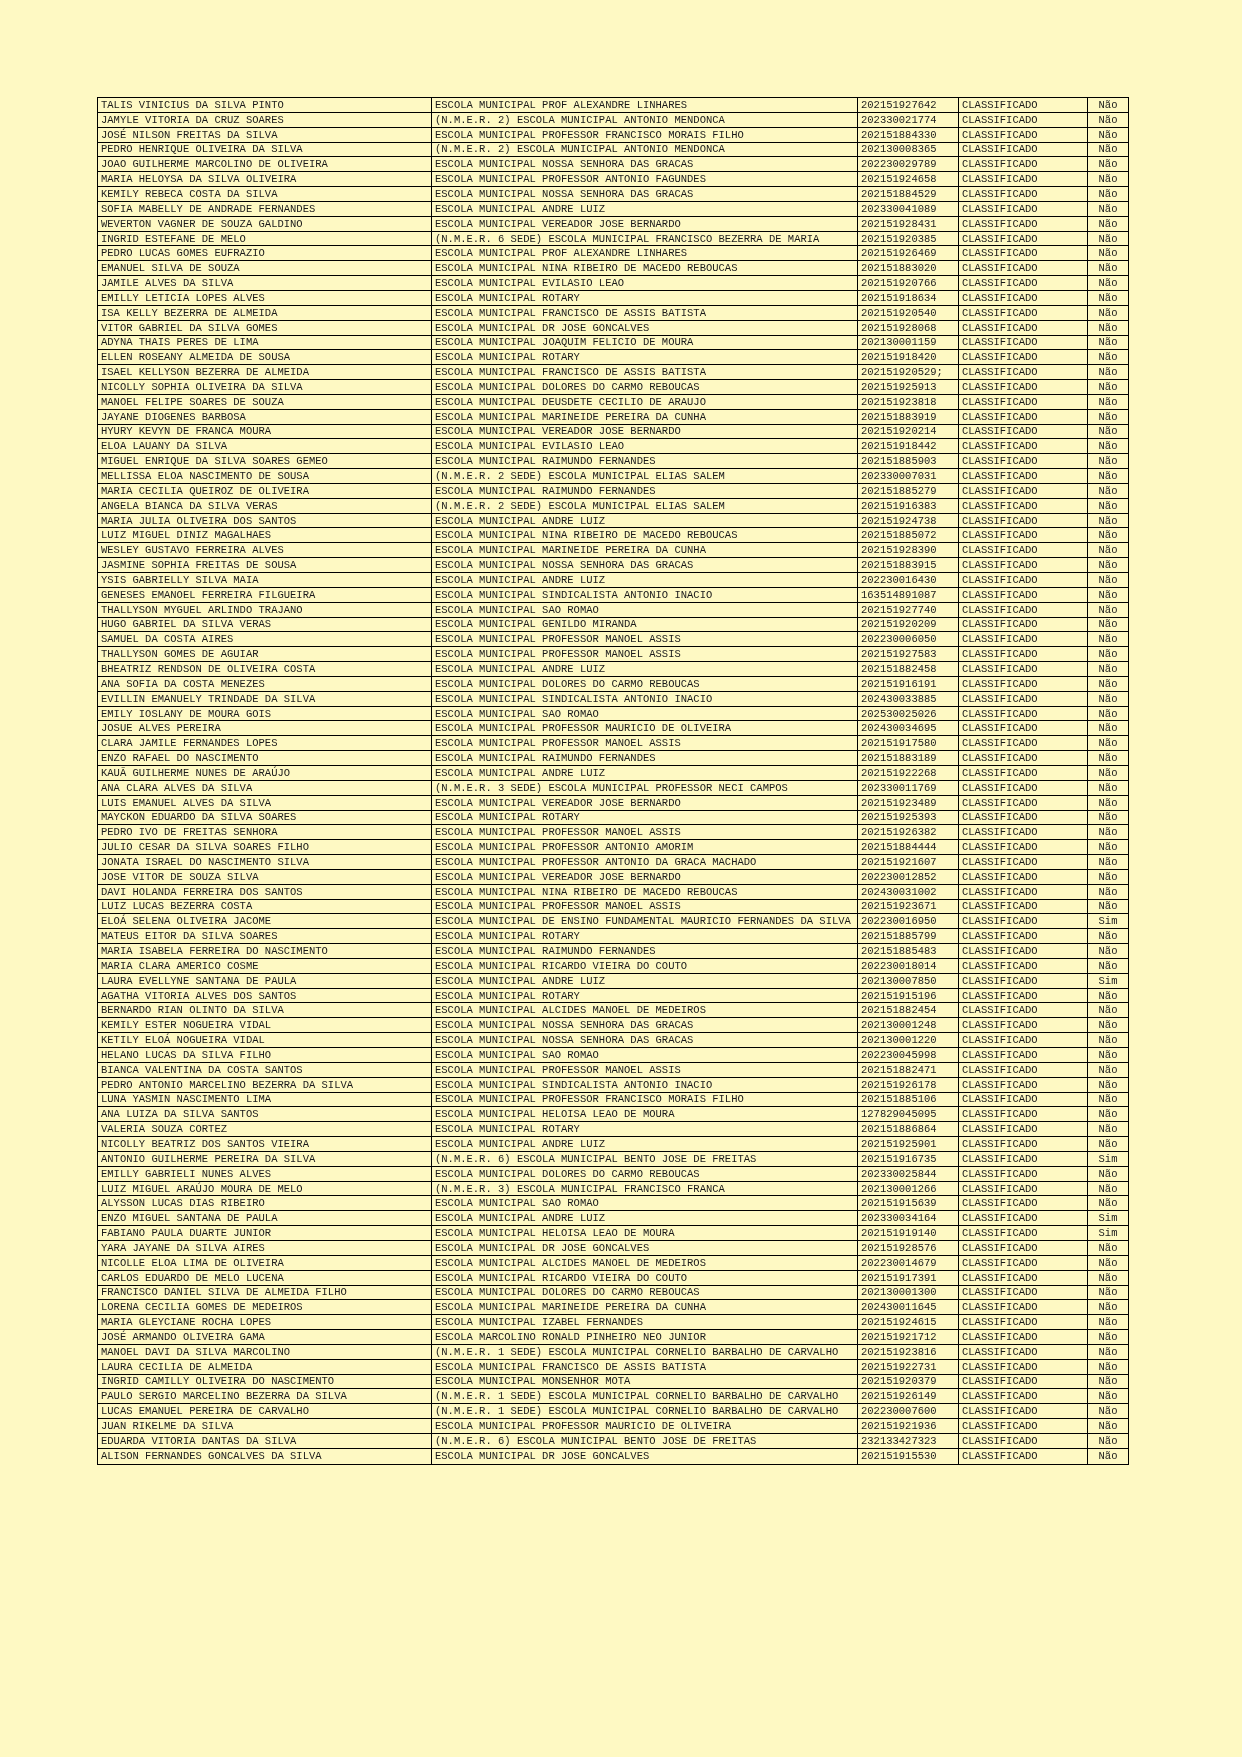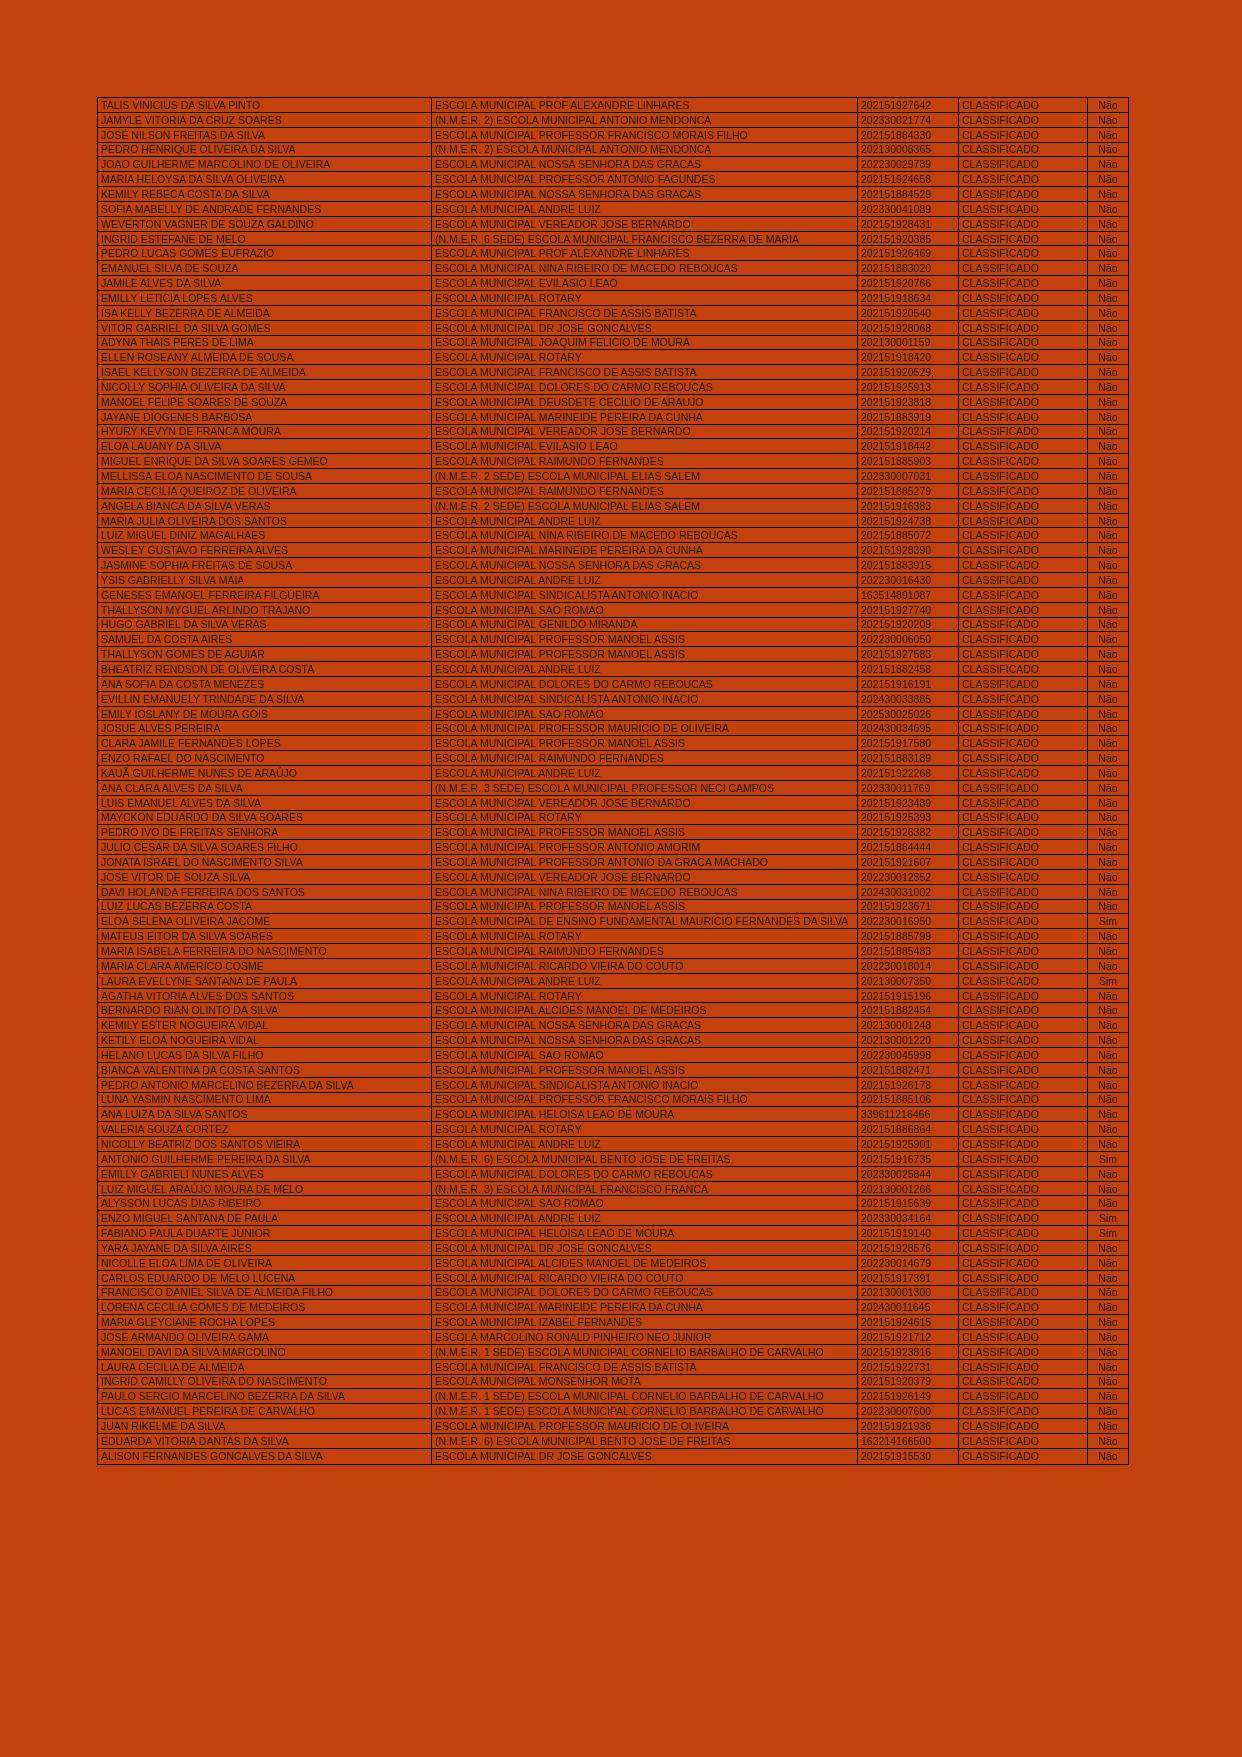--- a/index.html
+++ b/index.html
@@ -4,22 +4,22 @@
 <style>
   html, body {
     margin: 0;
     padding: 0;
     background: #ffffff;
   }
   .page {
     position: relative;
     width: 1242px;
     height: 1757px;
-    background: #c2410c;
-    font-family: Liberation Sans, sans-serif;
+    background: #fef9c3;
+    font-family: Liberation Mono, monospace;
     color: #000000;
   }
   .table-wrap {
     position: absolute;
     left: 97px;
     top: 97px;
     width: 1026px;
   }
   table.results {
     border-collapse: collapse;
@@ -522,21 +522,21 @@
           <tr>
             <td class="col-name">LUNA YASMIN NASCIMENTO LIMA</td>
             <td class="col-school">ESCOLA MUNICIPAL PROFESSOR FRANCISCO MORAIS FILHO</td>
             <td class="col-code">202151885106</td>
             <td class="col-status">CLASSIFICADO</td>
             <td class="col-transfer">Não</td>
           </tr>
           <tr>
             <td class="col-name">ANA LUIZA DA SILVA SANTOS</td>
             <td class="col-school">ESCOLA MUNICIPAL HELOISA LEAO DE MOURA</td>
-            <td class="col-code">339611216466</td>
+            <td class="col-code">127829045095</td>
             <td class="col-status">CLASSIFICADO</td>
             <td class="col-transfer">Não</td>
           </tr>
           <tr>
             <td class="col-name">VALERIA SOUZA CORTEZ</td>
             <td class="col-school">ESCOLA MUNICIPAL ROTARY</td>
             <td class="col-code">202151886864</td>
             <td class="col-status">CLASSIFICADO</td>
             <td class="col-transfer">Não</td>
           </tr>
@@ -676,21 +676,21 @@
           <tr>
             <td class="col-name">JUAN RIKELME DA SILVA</td>
             <td class="col-school">ESCOLA MUNICIPAL PROFESSOR MAURICIO DE OLIVEIRA</td>
             <td class="col-code">202151921936</td>
             <td class="col-status">CLASSIFICADO</td>
             <td class="col-transfer">Não</td>
           </tr>
           <tr>
             <td class="col-name">EDUARDA VITORIA DANTAS DA SILVA</td>
             <td class="col-school">(N.M.E.R. 6) ESCOLA MUNICIPAL BENTO JOSE DE FREITAS</td>
-            <td class="col-code">163214166500</td>
+            <td class="col-code">232133427323</td>
             <td class="col-status">CLASSIFICADO</td>
             <td class="col-transfer">Não</td>
           </tr>
           <tr>
             <td class="col-name">ALISON FERNANDES GONCALVES DA SILVA</td>
             <td class="col-school">ESCOLA MUNICIPAL DR JOSE GONCALVES</td>
             <td class="col-code">202151915530</td>
             <td class="col-status">CLASSIFICADO</td>
             <td class="col-transfer">Não</td>
           </tr>

